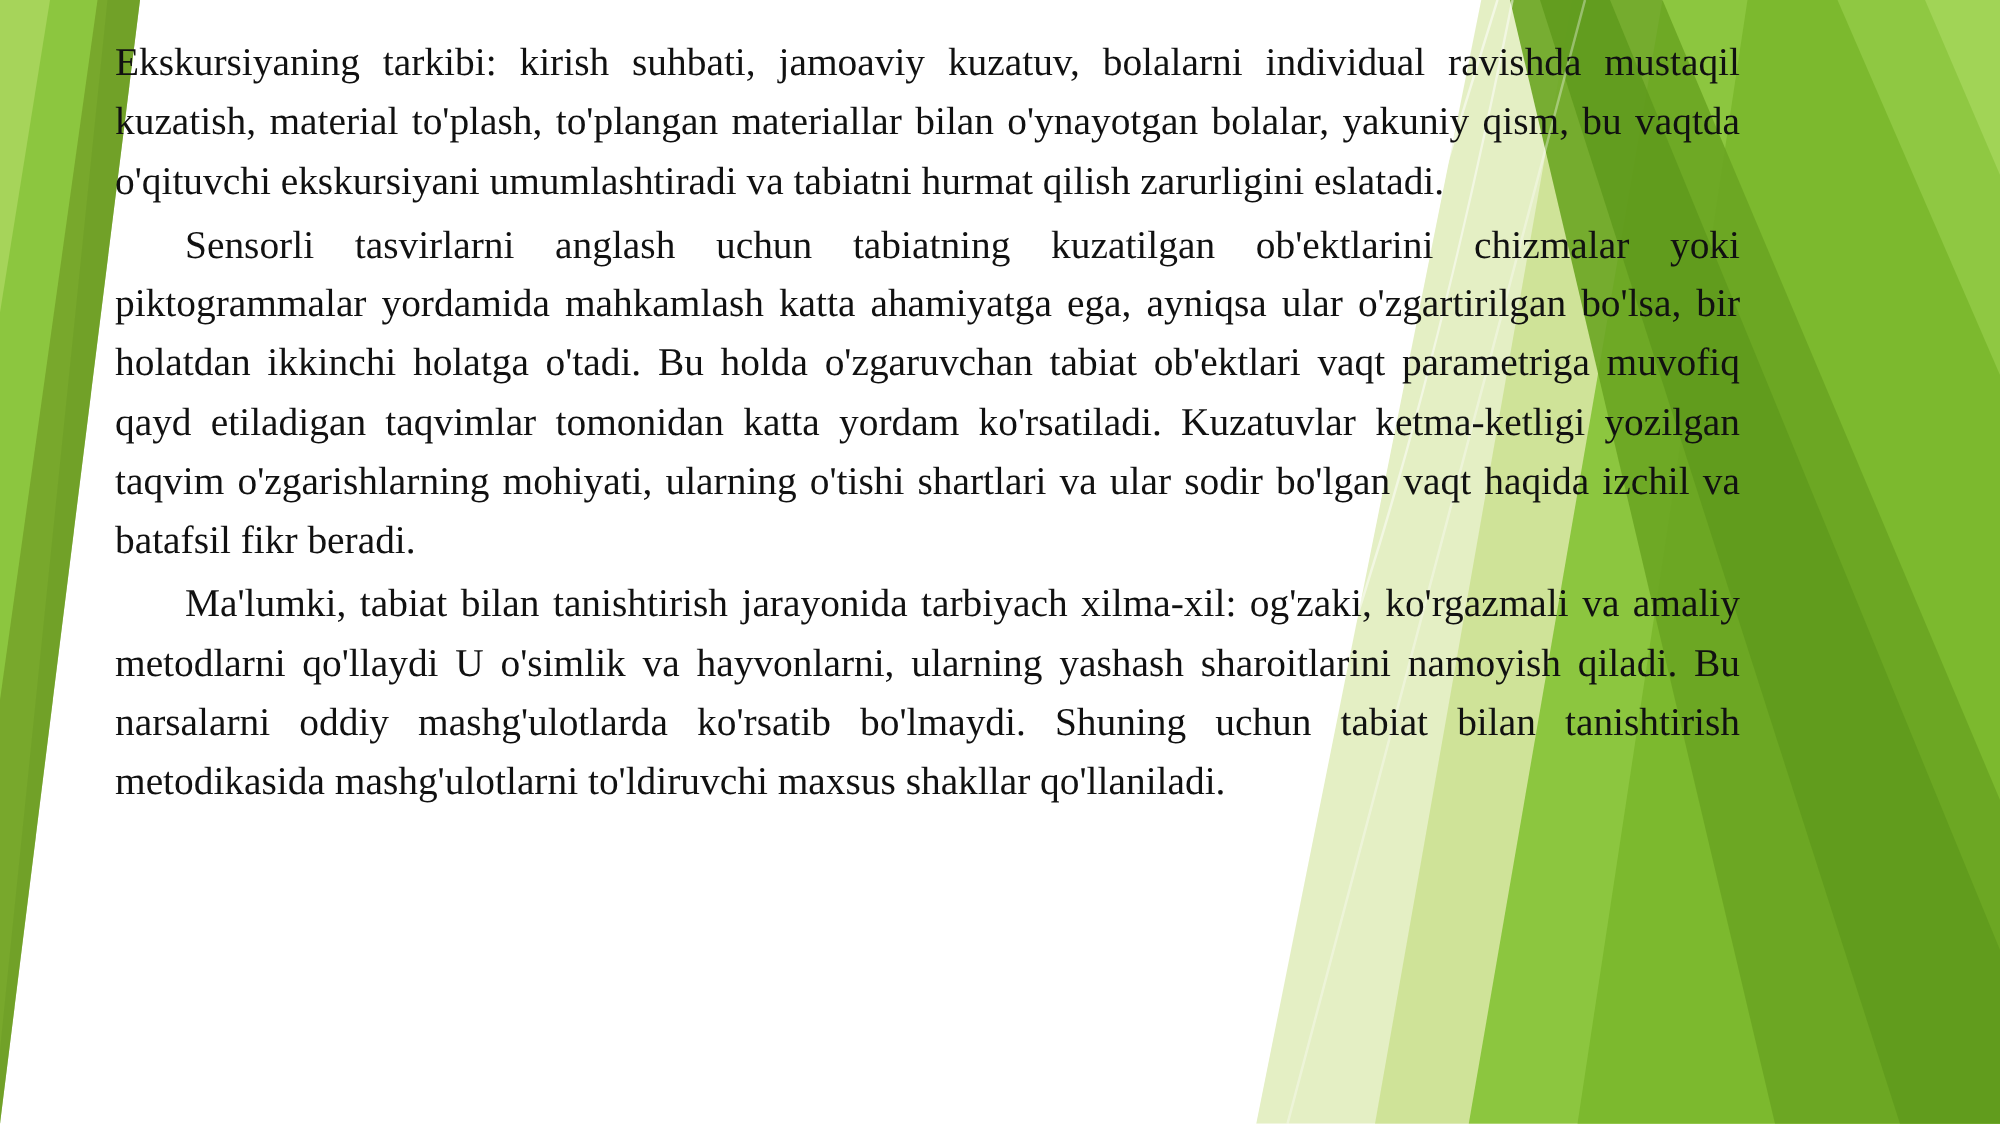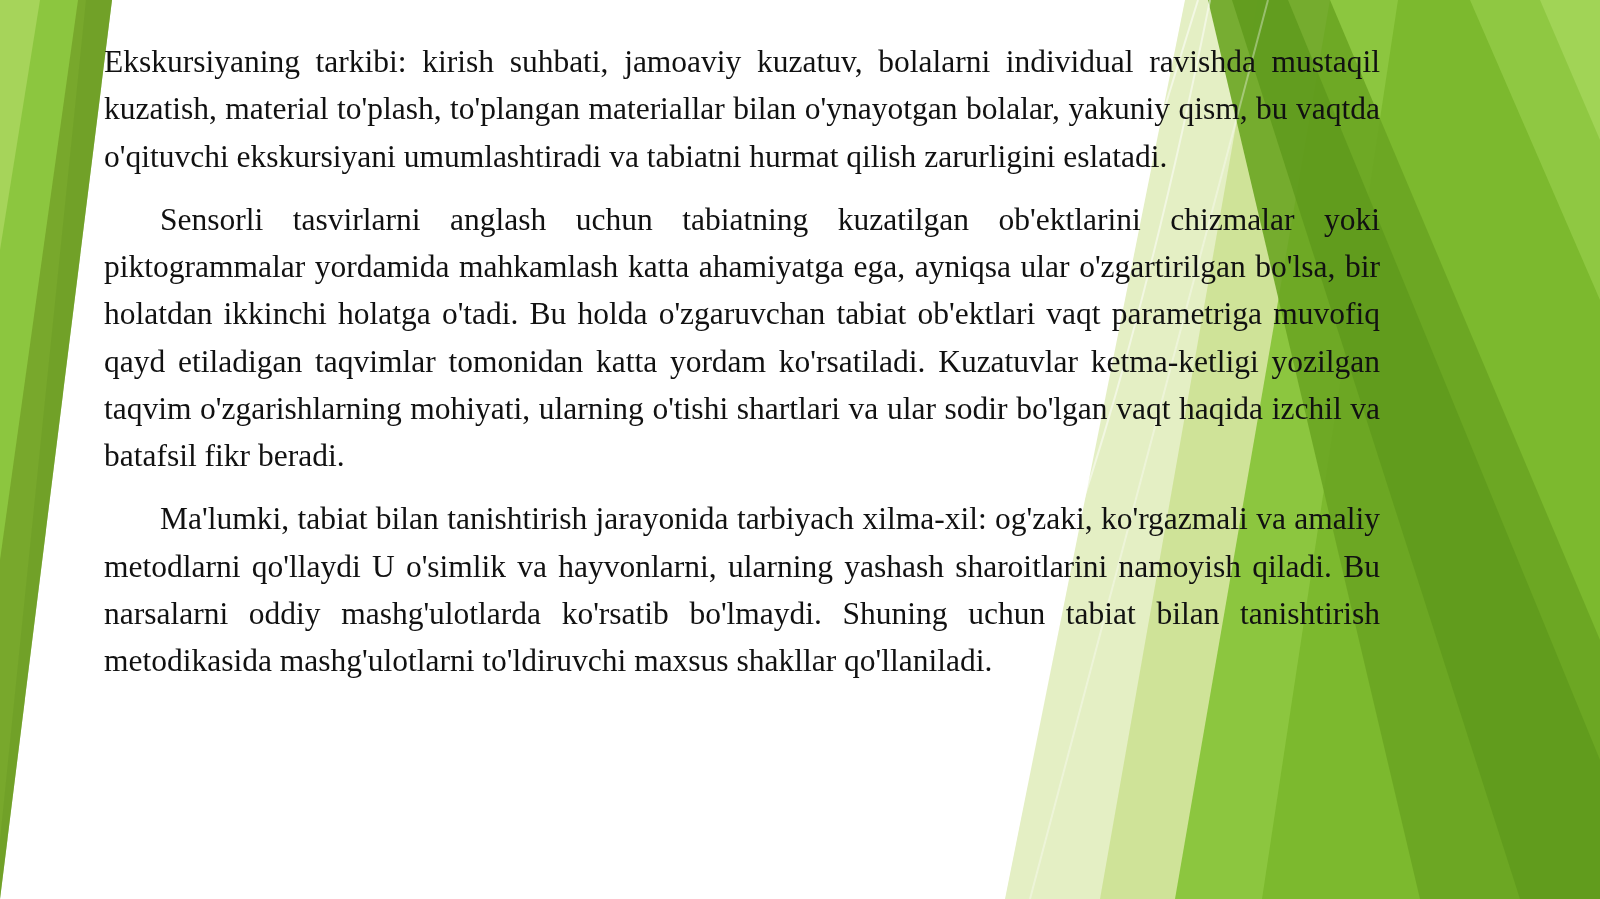--- a/index.html
+++ b/index.html
@@ -36,21 +36,21 @@
     position: absolute;
     left: 88px;
     top: 22px;
     width: 1308px;
     text-align: justify;
     color: #111111;
     font-size: 31.5px;
     line-height: 1.50;
   }
   .content p {
-    margin: 16px;
+    margin: 4px;
     text-align: justify;
     text-justify: inter-word;
   }
   .content p.indent {
     text-indent: 56px;
   }
 </style>
 </head>
 <body>
 

